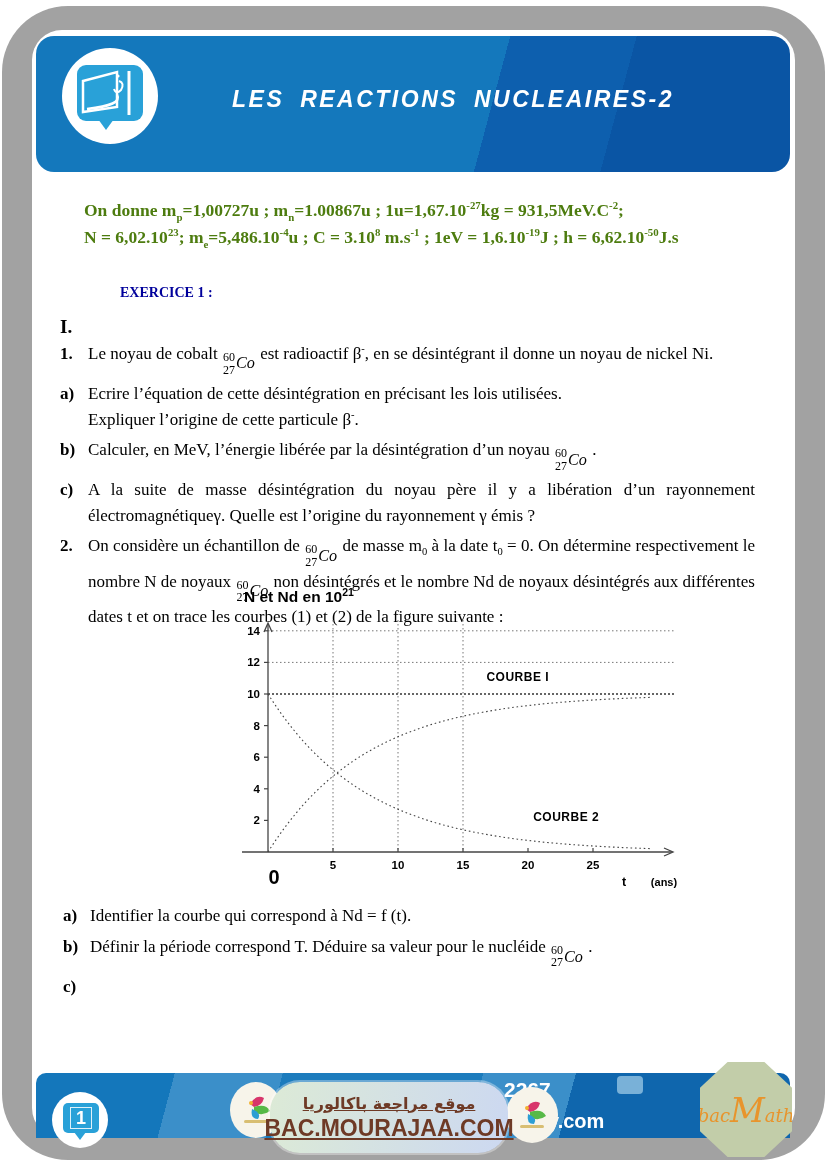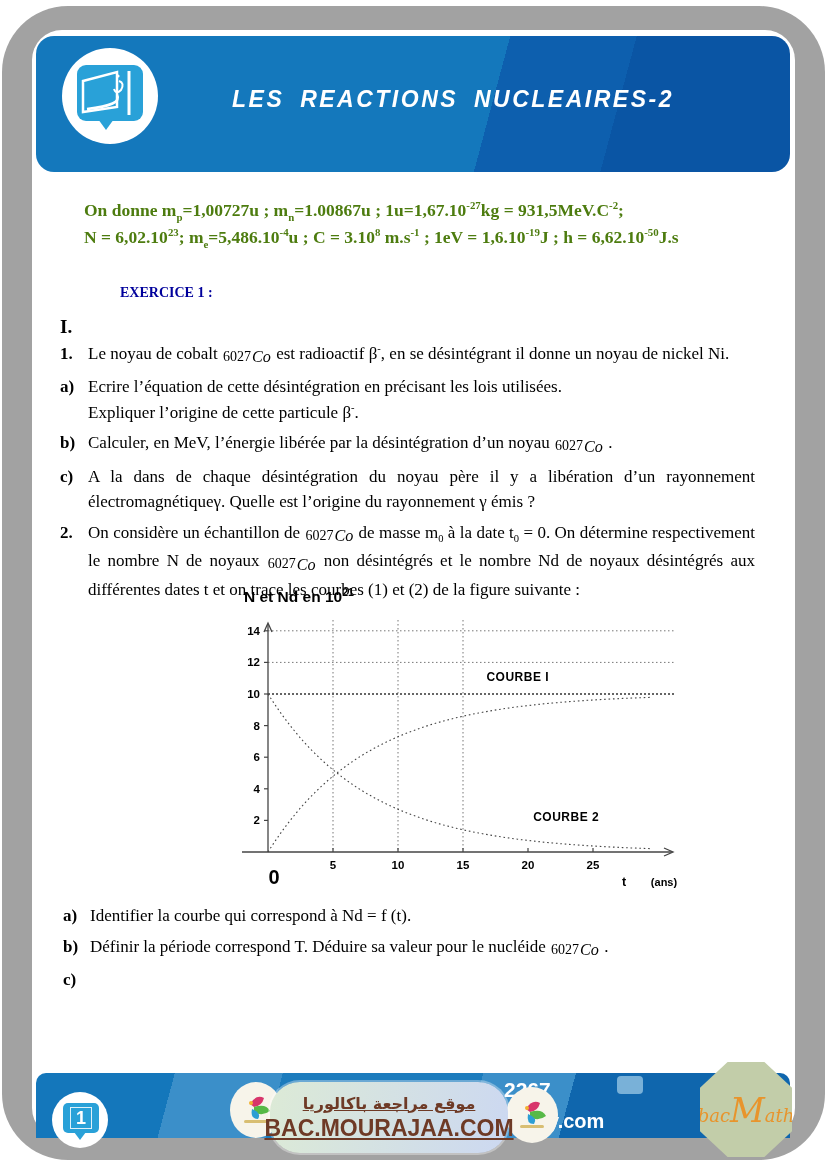--- a/index.html
+++ b/index.html
@@ -33,22 +33,22 @@
             font-weight:bold;font-size:14px;}
   .section-label{position:absolute;left:28px;top:286px;font-weight:bold;font-size:19px;color:#000;}
   .items{position:absolute;left:56px;top:311px;width:667px;font-size:17px;color:#000;}
   .item{position:relative;margin-bottom:5px;text-align:justify;line-height:1.5;}
   .item>.marker{position:absolute;left:-28px;font-weight:bold;}
   .questions{position:absolute;left:58px;top:874px;width:670px;font-size:17px;color:#000;}
   .q-item{position:relative;margin-bottom:6px;line-height:1.45;}
   .q-item>.marker{position:absolute;left:-27px;font-weight:bold;}
 
   .nuc{display:inline-flex;flex-direction:row;align-items:center;margin:0 1px;vertical-align:-2px;}
-  .nuc .stack{display:inline-flex;flex-direction:row;justify-content:center;
-              font-size:14px;line-height:1.05;margin-right:1px;font-weight:normal;text-align:center;align-items:flex-end;}
+  .nuc .stack{display:inline-flex;flex-direction:column;justify-content:center;
+              font-size:12px;line-height:1.05;margin-right:1px;font-weight:normal;text-align:center;align-items:flex-end;}
   .nuc i{font-size:0.95em;}
 
   
   .figure{position:absolute;left:204px;top:556px;width:452px;height:312px;}
   .figure svg{width:100%;height:100%;display:block;}
 
   
   .footer{position:absolute;left:4px;right:5px;bottom:0;height:65px;border-radius:10px 10px 0 0;
           background:linear-gradient(105deg,#1477bb 0%,#1477bb 18%,#3b8fc9 18%,#3b8fc9 32%,
                      #1c7cbd 32%,#1c7cbd 58%,#3b8fc9 58%,#3b8fc9 70%,#0f66ad 70%);}
@@ -136,21 +136,21 @@
       <span><span>Calculer, en MeV, l’énergie libérée par la désintégration d’un noyau </span><span class="nuc">
             <span class="stack">
               <span>60</span>
               <span>27</span>
             </span>
             <i>Co</i>
           </span><span> .</span></span>
     </div>
     <div class="item">
       <span class="marker">c)</span>
-      <span><span>A la dans de chaque désintégration du noyau père il y a libération d’un rayonnement électromagnétiqueγ. Quelle est l’origine du rayonnement γ émis ?</span></span>
+      <span><span>A la suite de masse désintégration du noyau père il y a libération d’un rayonnement électromagnétiqueγ. Quelle est l’origine du rayonnement γ émis ?</span></span>
     </div>
     <div class="item">
       <span class="marker">2.</span>
       <span><span>On considère un échantillon de </span><span class="nuc">
             <span class="stack">
               <span>60</span>
               <span>27</span>
             </span>
             <i>Co</i>
           </span><span> de masse m</span><sub>0</sub><span> à la date t</span><sub>0</sub><span> = 0. On détermine respectivement le nombre N de noyaux </span><span class="nuc">

